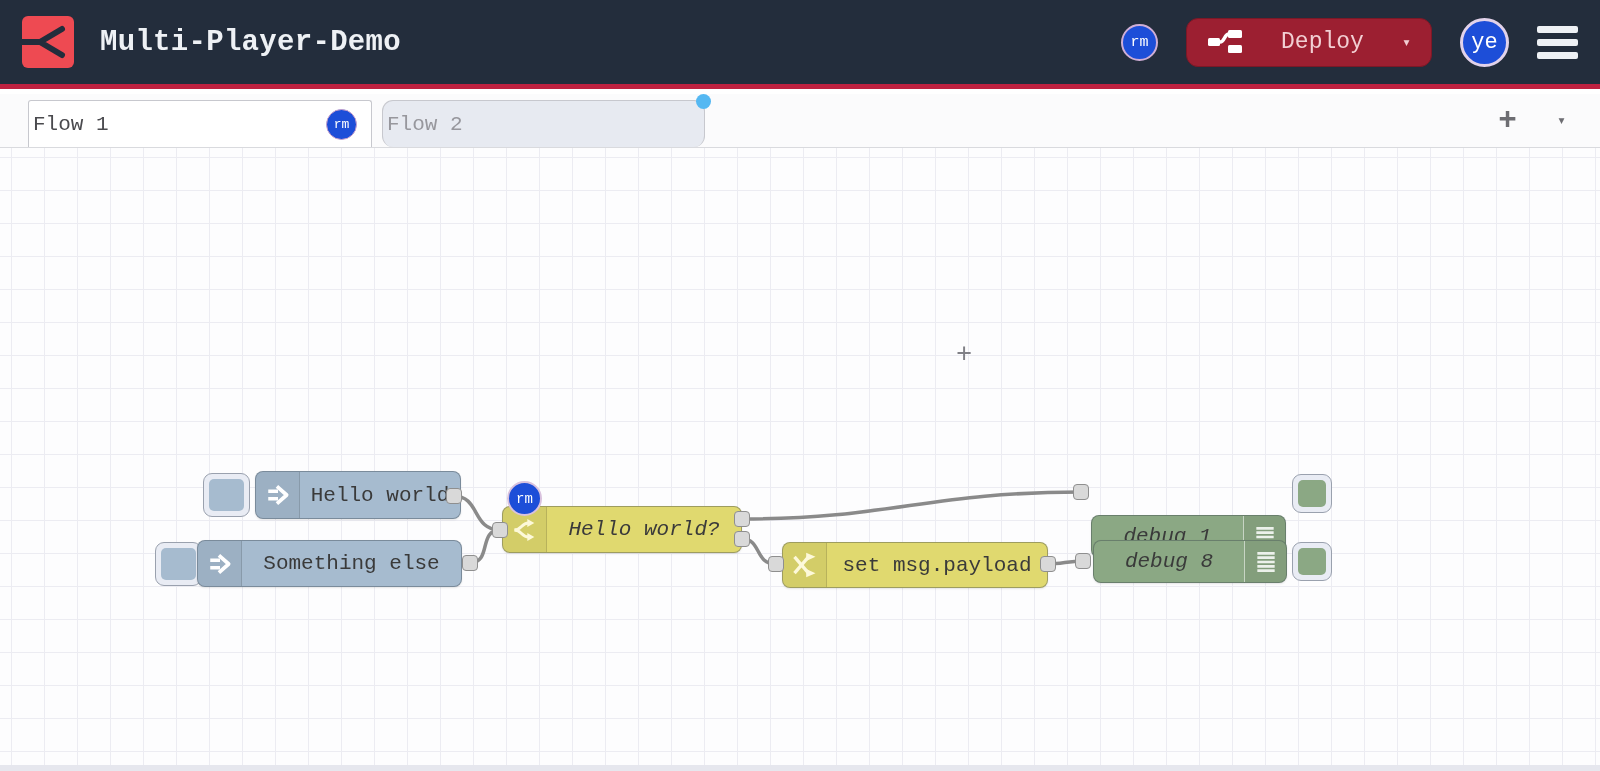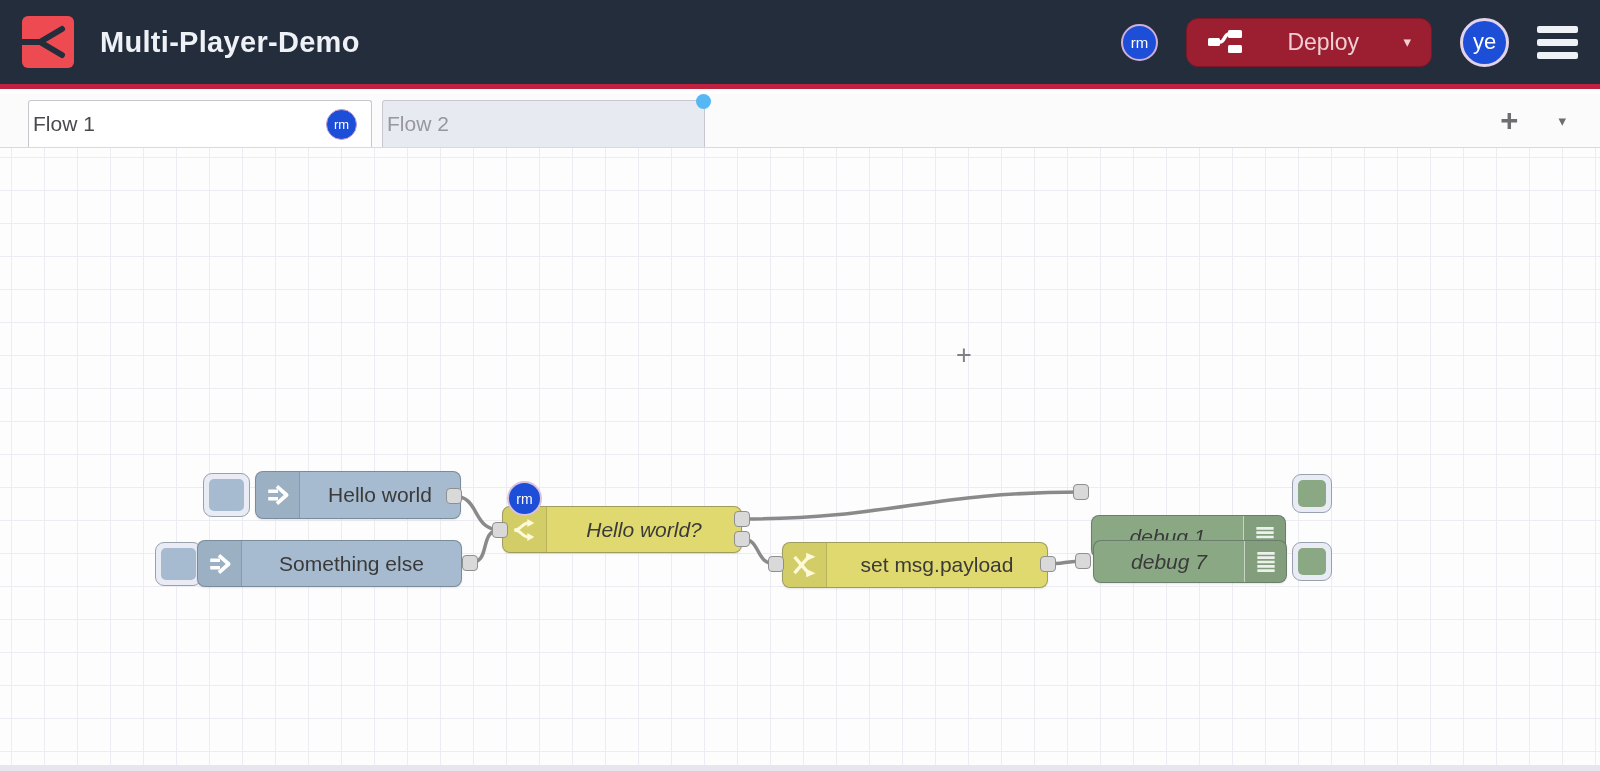--- a/index.html
+++ b/index.html
@@ -1,17 +1,17 @@
 <!DOCTYPE html>
 <html><head>
 <meta charset="utf-8">
 <style>
   * { box-sizing: border-box; margin: 0; padding: 0; }
   html,body { width:1600px; height:771px; overflow:hidden; font-family:"Liberation Sans",sans-serif; }
-  #app { position:relative; width:1600px; height:628px; background:#fff; }
+  #app { position:relative; width:1600px; height:628px; background:#fff;font-family:Liberation Mono, monospace; }
 
   
   .header { position:absolute; top:0; left:0; width:100%; height:89px;
             background:#232d3c; border-bottom:5px solid #bf2140;
             display:flex; align-items:center; padding:0 22px; }
   .logo { width:52px; height:52px; flex:0 0 auto; }
   .title { color:#eef1f5; font-size:29px; font-weight:700; margin-left:26px; letter-spacing:.3px; }
   .header-right { margin-left:auto; display:flex; align-items:center; gap:28px; }
   .avatar { border-radius:50%; background:#1d4ed8; color:#fff;
             display:flex; align-items:center; justify-content:center; }
@@ -24,21 +24,21 @@
   .hamburger { display:flex; flex-direction:column; gap:6px; cursor:pointer; }
   .hamburger div { width:41px; height:7px; background:#eef1f5; border-radius:2px; }
 
   
   .tabbar { position:absolute; top:94px; left:0; width:100%; height:54px;
             background:#fbfbfc; border-bottom:1px solid #d9dade; }
   .tab { position:absolute; bottom:0; height:47px; display:flex; align-items:center;
          border:1px solid #c7c8ce; border-bottom:none; border-radius:3px 3px 0 0;
          padding:0 4px; font-size:21px; cursor:pointer; }
   .tab.active { left:28px; width:344px; background:#fff; color:#4a4a4e; }
-  .tab.inactive { left:382px; width:323px; background:#e7eaf1; color:#97979d; }
+  .tab.inactive { left:382px; width:323px; background:#e7eaf1; color:#97979d;border-radius:11px; }
   .tab .tab-avatar { position:absolute; right:14px; width:31px; height:31px; font-size:13px;
                      border:1px solid #c79ecb; }
   .activity-dot { position:absolute; top:-7px; right:-7px; width:15px; height:15px;
                   border-radius:50%; background:#55b8f2; }
   .tabbar-actions { position:absolute; right:0; top:0; height:100%; display:flex;
                     align-items:center; gap:40px; padding-right:34px; }
   .tb-plus { color:#6d6d72; font-size:31px; font-weight:700; line-height:1; cursor:pointer; }
   .tb-caret { color:#6d6d72; font-size:15px; cursor:pointer; }
 
   
@@ -197,21 +197,21 @@
             <path d="M4 4h16M4 8h16M4 12h16M4 16h16M4 20h16" stroke="rgba(255,255,255,.85)" stroke-width="2.4"></path>
           </svg>
       </div>
     </div>
     <div class="port" style="left:1073px; top:336px;"></div>
     <div class="nbutton" style="left:1292px; top:326px; width:40px; height:39px;">
         <div class="inner grn"></div>
       </div>
 
     <div class="node green" style="left:1093px; top:392px; width:194px; height:43px;">
-      <div class="nlabel italic">debug 7</div>
+      <div class="nlabel italic">debug 8</div>
       <div class="icon-region right">
         <svg width="26" height="26" viewBox="0 0 24 24">
             <path d="M4 4h16M4 8h16M4 12h16M4 16h16M4 20h16" stroke="rgba(255,255,255,.85)" stroke-width="2.4"></path>
           </svg>
       </div>
     </div>
     <div class="port" style="left:1075px; top:405px;"></div>
     <div class="nbutton" style="left:1292px; top:394px; width:40px; height:39px;">
         <div class="inner grn"></div>
       </div>

